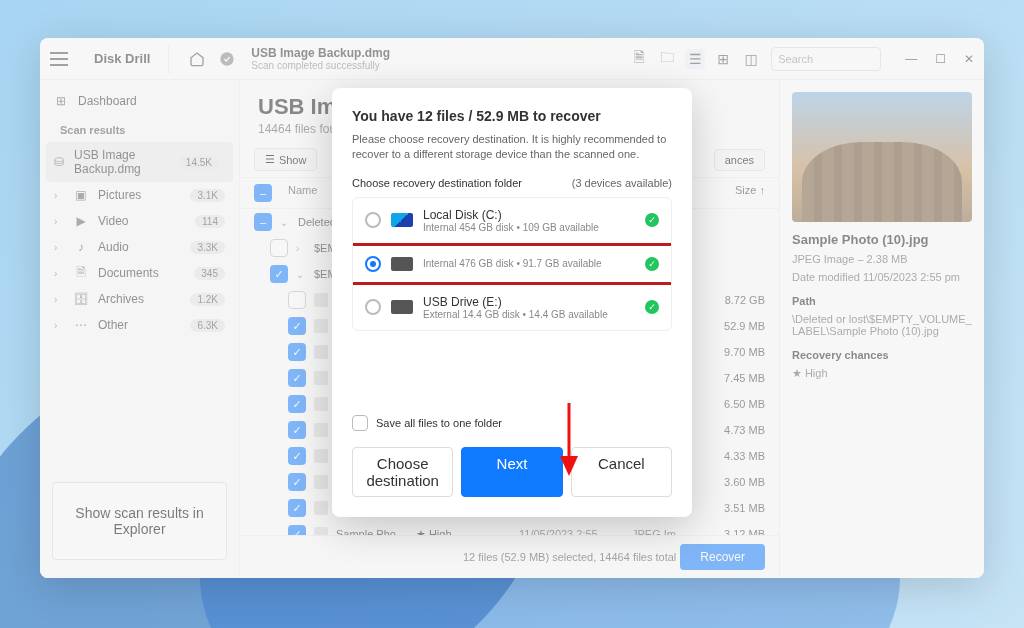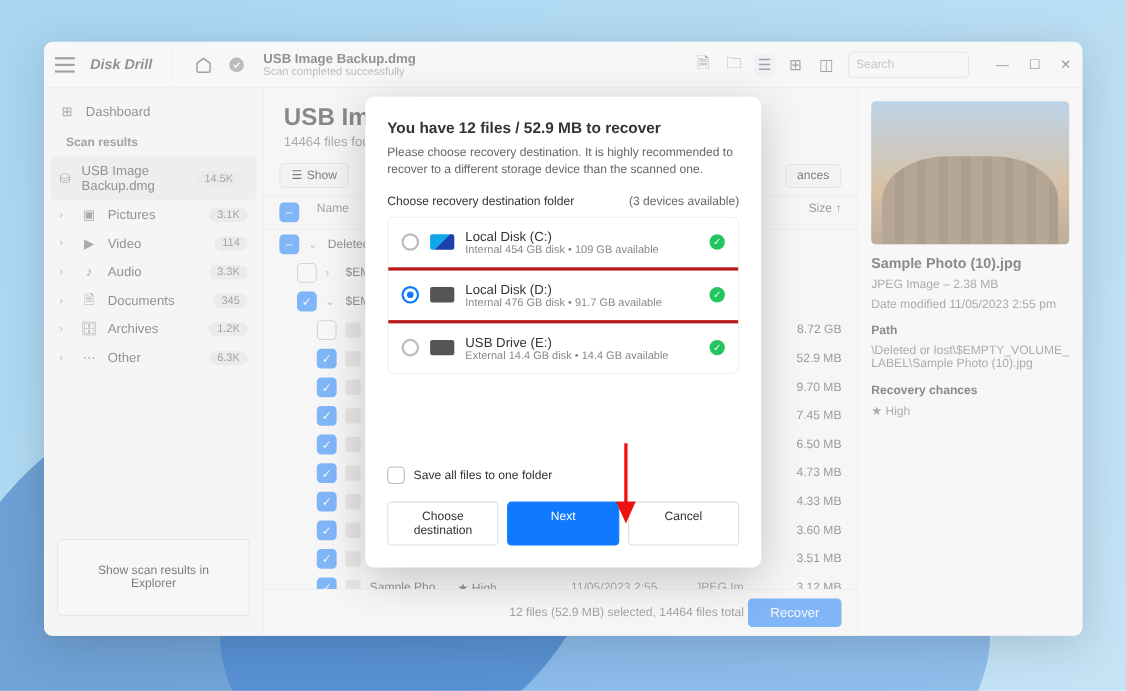--- a/index.html
+++ b/index.html
@@ -3,21 +3,21 @@
 <meta charset="utf-8">
 <style>
 * { box-sizing: border-box; margin: 0; padding: 0; font-family: "Segoe UI", Arial, sans-serif; }
 body { background: linear-gradient(135deg, #a8d5f2 0%, #c5e3f5 100%); width: 1024px; height: 628px; overflow: hidden; position: relative; }
 .wave { position: absolute; bottom: -100px; left: -50px; width: 600px; height: 400px; background: #0a4da8; border-radius: 50%; opacity: 0.4; transform: rotate(-15deg); }
 .wave2 { position: absolute; bottom: -150px; left: 200px; width: 700px; height: 400px; background: #1967d2; border-radius: 50%; opacity: 0.3; }
 .window { position: absolute; top: 38px; left: 40px; width: 944px; height: 540px; background: #fff; border-radius: 8px; box-shadow: 0 8px 40px rgba(0,0,0,0.15); display: flex; flex-direction: column; overflow: hidden; }
 .titlebar { display: flex; align-items: center; height: 42px; border-bottom: 1px solid #eee; padding: 0 10px; gap: 10px; font-size: 12px; color: #333; }
 .hamburger { width: 18px; height: 14px; display: flex; flex-direction: column; justify-content: space-between; cursor: pointer; }
 .hamburger span { height: 2px; background: #555; }
-.app-title { font-weight: 600; font-size: 13px; margin-left: 4px; font-style: italic; }
+.app-title { font-weight: 600; font-size: 13px; margin-left: 16px; }
 .sep { width: 1px; height: 30px; background: #eee; margin: 0 8px; }
 .tb-icon { width: 20px; height: 20px; display: flex; align-items: center; justify-content: center; color: #555; cursor: pointer; border-radius: 4px; font-size: 14px; }
 .tb-icon svg { width: 16px; height: 16px; }
 .tb-center { display: flex; flex-direction: column; margin-left: 4px; flex: 0 0 auto; }
 .tb-file { font-size: 12px; font-weight: 600; }
 .tb-sub { font-size: 10px; color: #888; }
 .tb-spacer { flex: 1; }
 .tb-group { display: flex; gap: 8px; align-items: center; }
 .tb-group .active { background: #eef3fa; }
 .search-box { width: 110px; height: 24px; border: 1px solid #ddd; border-radius: 4px; font-size: 11px; padding: 0 6px; color: #999; display: flex; align-items: center; }
@@ -27,21 +27,21 @@
 .body { display: flex; flex: 1; overflow: hidden; }
 .sidebar { width: 200px; background: #fafafa; border-right: 1px solid #eee; padding: 8px 0; display: flex; flex-direction: column; font-size: 12px; }
 .sb-item { display: flex; align-items: center; padding: 6px 14px; gap: 10px; color: #333; cursor: pointer; justify-content: space-between; }
 .sb-item .lbl { display: flex; align-items: center; gap: 10px; }
 .sb-item.header { font-size: 11px; font-weight: 600; color: #555; cursor: default; padding-top: 10px; padding-left: 20px; }
 .sb-item.active { background: #ececec; border-radius: 4px; margin: 0 6px; padding-left: 8px; }
 .sb-badge { background: #e6e6e6; border-radius: 10px; font-size: 10px; padding: 1px 7px; color: #555; }
 .sb-icon { width: 14px; height: 14px; display:inline-flex; align-items:center; justify-content:center; color:#666; font-size:12px; }
 .sb-chev { font-size: 10px; color: #888; width: 10px; }
 .sb-spacer { flex: 1; }
-.sb-footer-btn { margin: 0 12px 10px; padding: 22px; font-size: 11px; text-align: center; border: 1px solid #ddd; border-radius: 4px; background: #fff; cursor: pointer; }
+.sb-footer-btn { margin: 0 12px 10px; padding: 22px; font-size: 14px; text-align: center; border: 1px solid #ddd; border-radius: 4px; background: #fff; cursor: pointer; }
 
 .main { flex: 1; display: flex; flex-direction: column; background: #fdfdfd; overflow: hidden; }
 .main-head { padding: 14px 18px 6px; }
 .main-title { font-size: 22px; font-weight: 600; color: #222; }
 .main-sub { font-size: 12px; color: #666; margin-top: 2px; }
 .toolbar2 { display: flex; align-items: center; gap: 8px; padding: 6px 14px; border-bottom: 1px solid #eee; }
 .tbtn { font-size: 11px; padding: 4px 10px; border: 1px solid #ddd; border-radius: 4px; background: #f7f7f7; cursor: pointer; display:flex; align-items:center; gap:4px; }
 .col-head { display: flex; font-size: 11px; color: #555; padding: 6px 14px; border-bottom: 1px solid #eee; gap: 8px; }
 .col-head .c-chk { width: 26px; }
 .col-head .c-name { flex: 1; }
@@ -88,21 +88,21 @@
 .radio.sel::after { content:""; position:absolute; inset:3px; background:#107aff; border-radius:50%; }
 .drive-ic { width: 22px; height: 14px; background: #555; border-radius: 2px; flex-shrink:0; }
 .drive-ic.win { background: linear-gradient(135deg,#0ea5e9 50%, #1e40af 50%); }
 .dest-txt { flex: 1; }
 .dest-name { font-size: 12px; font-weight: 500; }
 .dest-sub { font-size: 10px; color: #888; }
 .ok-dot { width: 14px; height: 14px; background: #22c55e; border-radius: 50%; color:#fff; font-size:9px; display:flex; align-items:center; justify-content:center; }
 .m-chk-row { display:flex; align-items:center; gap:8px; font-size:11px; margin-bottom: 16px; }
 .m-chk { width:16px; height:16px; border:1.5px solid #bbb; border-radius:4px; }
 .m-btns { display: flex; gap: 8px; }
-.m-btn { flex:1; padding: 7px; font-size: 11px; border-radius: 4px; text-align:center; cursor:pointer; border:1px solid #ddd; background:#fff; }
+.m-btn { flex:1; padding: 7px; font-size: 15px; border-radius: 4px; text-align:center; cursor:pointer; border:1px solid #ddd; background:#fff; }
 .m-btn.primary { background:#107aff; color:#fff; border-color:#107aff; }
 .arrow-ann { position:absolute; top: 360px; left: 514px; pointer-events:none; }
 .arrow-ann svg { width: 30px; height: 80px; }
 .ext-icon { position:absolute; top:4px; right:4px; font-size:12px; color:#888; cursor:pointer; }
 </style>
 </head>
 <body>
 
 <div class="wave"></div>
 <div class="wave2"></div>
@@ -389,21 +389,20 @@
             <div class="dest-txt">
               <div class="dest-name">Local Disk (C:)</div>
               <div class="dest-sub">Internal 454 GB disk • 109 GB available</div>
             </div>
             <div class="ok-dot">✓</div>
           </div>
           <div class="dest">
             <div class="radio sel"></div>
             <div class="drive-ic "></div>
             <div class="dest-txt">
-              <div class="dest-name">Local Disk (D:)</div>
               <div class="dest-sub">Internal 476 GB disk • 91.7 GB available</div>
             </div>
             <div class="ok-dot">✓</div>
           </div>
           <div class="dest">
             <div class="radio "></div>
             <div class="drive-ic "></div>
             <div class="dest-txt">
               <div class="dest-name">USB Drive (E:)</div>
               <div class="dest-sub">External 14.4 GB disk • 14.4 GB available</div>

